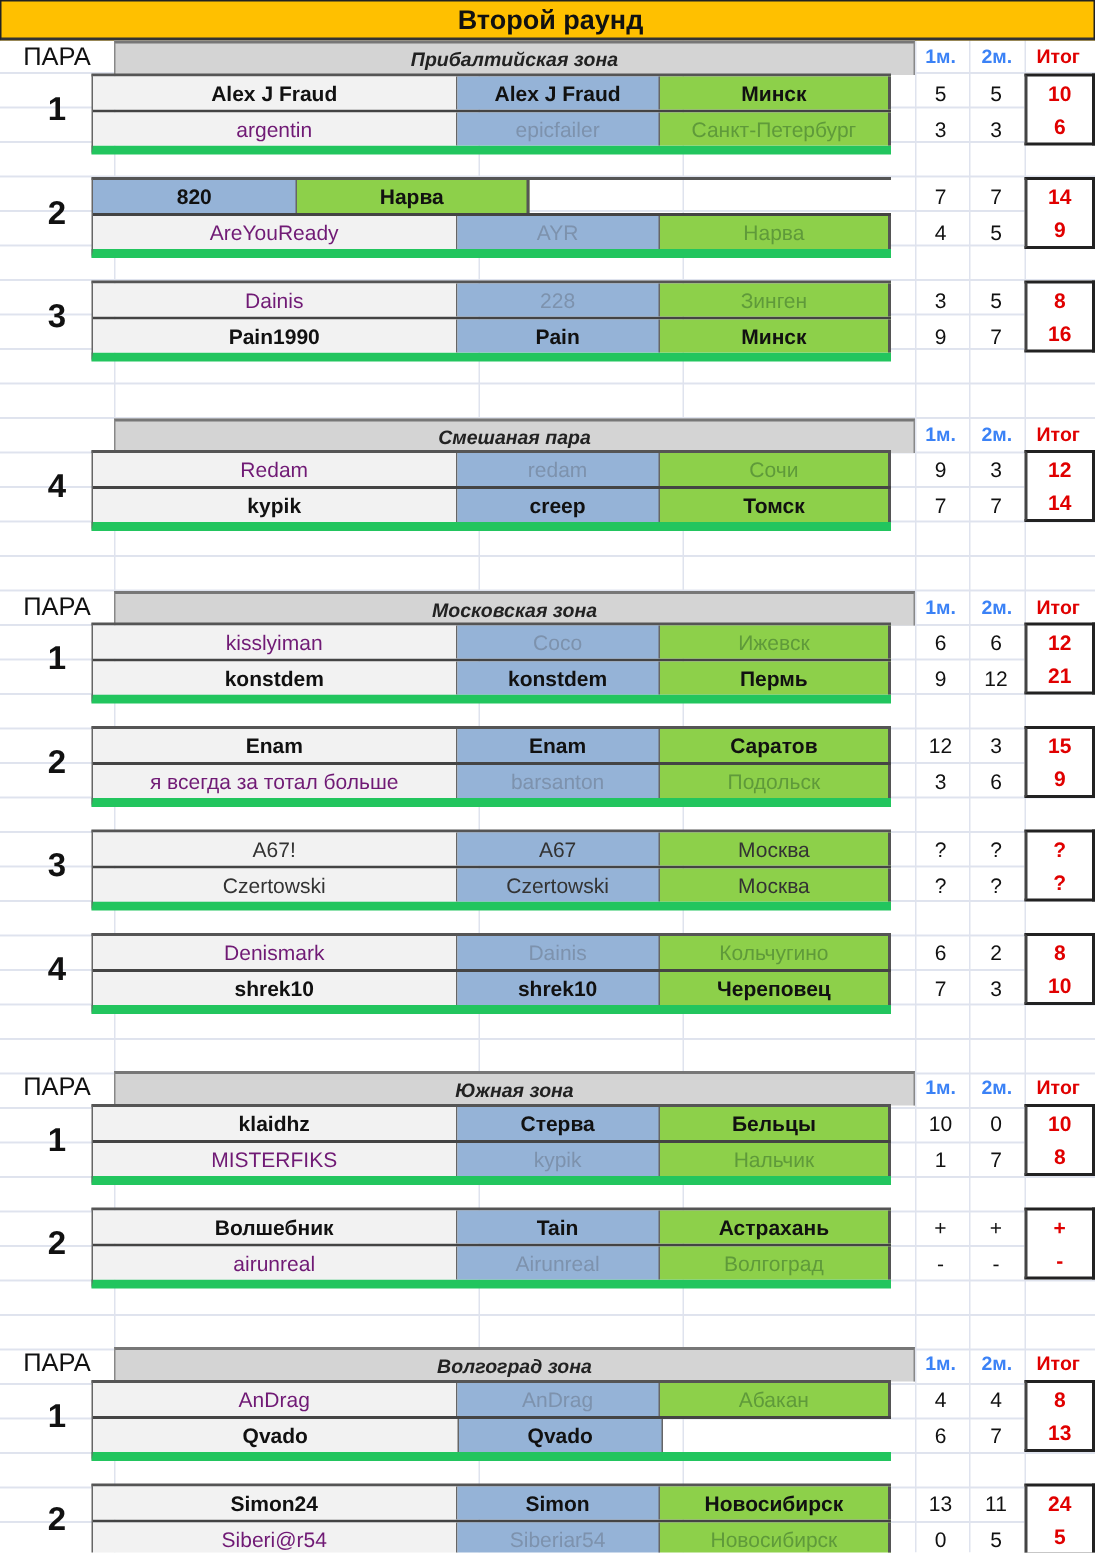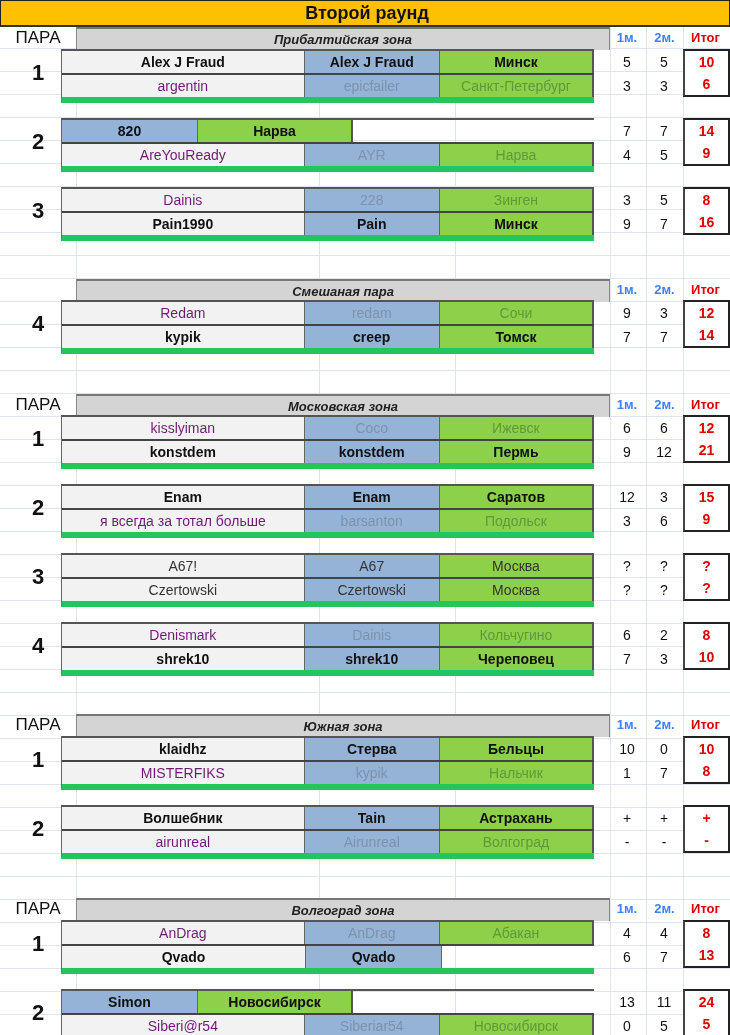--- a/index.html
+++ b/index.html
@@ -315,20 +315,21 @@
       <div class="itog-val" style="top: 0px;">8</div>
       <div class="itog-val" style="top: 22px;">13</div>
     </div>
     <div class="abs pair-num" style="top: 989px; height: 46px; line-height: 48px;">2</div>
     <div class="abs score" style="top: 991px; left: 610px;">13</div>
     <div class="abs score" style="top: 991px; left: 647px;">11</div>
     <div class="abs score" style="top: 1015px; left: 610px;">0</div>
     <div class="abs score" style="top: 1015px; left: 647px;">5</div>
     <div class="abs match" style="top: 989px;">
       <div class="row r1 win">
+        <div class="cell c-player">Simon24</div>
         <div class="cell c-alias">Simon</div>
         <div class="cell c-city">Новосибирск</div>
       </div>
       <div class="row r2 lose">
         <div class="cell c-player">Siberi@r54</div>
         <div class="cell c-alias">Siberiar54</div>
         <div class="cell c-city">Новосибирск</div>
       </div>
     </div>
     <div class="abs itog-box" style="top: 989px;">

